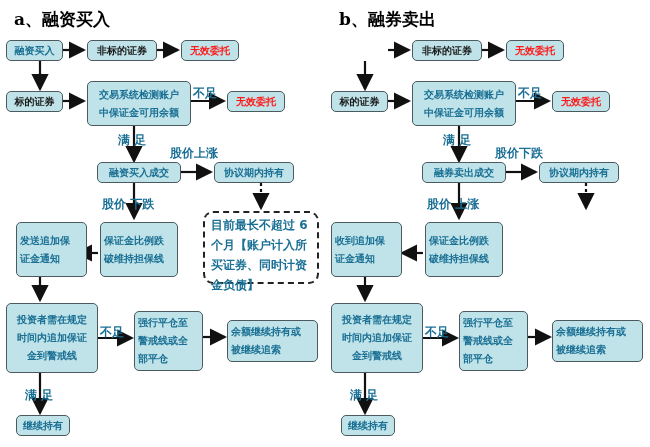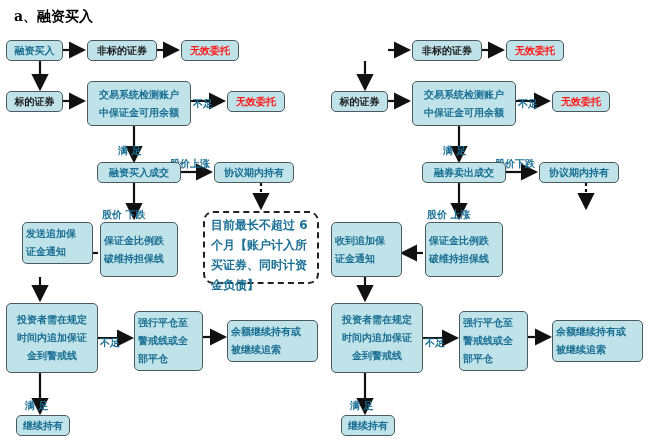--- a/index.html
+++ b/index.html
@@ -1,33 +1,33 @@
 <!DOCTYPE html>
 <html><head>
 <meta charset="utf-8">
 <style>
   html, body { margin:0; padding:0; background:#ffffff; }
   body { width:650px; height:447px; position:relative; overflow:hidden;
          font-family:"DejaVu Sans", sans-serif; }
   .panel { position:absolute; top:0; width:325px; height:447px; }
   .panel-a { left:0; }
   .panel-b { left:325px; }
-  .title { position:absolute; left:14px; top:8px; font-size:14px; font-weight:bold; color:#000;
+  .title { position:absolute; left:14px; top:8px; font-size:17px; font-weight:bold; color:#000;
            font-family:"DejaVu Serif", serif; }
   .box { position:absolute; background:#bfe3e8; border:1.5px solid #4a5a5e; border-radius:5px;
          box-sizing:border-box; font-size:10px; font-weight:bold; color:#1a6f94;
          display:flex; align-items:center; justify-content:center; text-align:center;
          line-height:18px; padding:1px 3px; white-space:pre-line; }
   .box.left { justify-content:flex-start; text-align:left; }
   .box.dark { color:#1a1a1a; }
   .box.red { color:#ff1a1a; }
   .note { position:absolute; border:2px dashed #222; border-radius:10px; box-sizing:border-box;
           font-size:12px; font-weight:bold; color:#1a6f94; line-height:20px; padding:2px 6px;
           text-align:left; }
-  .lbl { position:absolute; font-size:10px; font-weight:bold; color:#1a6f94; white-space:nowrap;margin-top:12px; }
+  .lbl { position:absolute; font-size:12px; font-weight:bold; color:#1a6f94; white-space:nowrap; }
   svg.wires { position:absolute; left:0; top:0; width:325px; height:447px; pointer-events:none; }
 </style>
 </head>
 <body>
 
 <div class="panel panel-a">
   <svg class="wires" viewBox="0 0 325 447">
     <defs>
       <marker id="arrA" markerWidth="8" markerHeight="8" refX="7" refY="4" orient="auto">
         <path d="M0,0 L8,4 L0,8 z" fill="#111"></path>
@@ -66,21 +66,21 @@
   <div class="lbl" style="left:118px;top:132px;">满 足</div>
   <div class="lbl" style="left:170px;top:145px;">股价上涨</div>
 
   <div class="box" style="left:97px;top:162px;width:84px;height:21px;">融资买入成交</div>
   <div class="box" style="left:214px;top:162px;width:80px;height:21px;">协议期内持有</div>
 
   <div class="lbl" style="left:102px;top:196px;">股价  下跌</div>
 
   <div class="note" style="left:203px;top:211px;width:116px;height:73px;">目前最长不超过 6 个月【账户计入所买证券、同时计资金负债】</div>
 
-  <div class="box left" style="left:22px;top:222px;width:71px;height:42px;">发送追加保
+  <div class="box left" style="left:16px;top:222px;width:71px;height:55px;">发送追加保
 证金通知</div>
   <div class="box left" style="left:100px;top:222px;width:78px;height:55px;">保证金比例跌
 破维持担保线</div>
 
   <div class="box" style="left:6px;top:303px;width:92px;height:70px;">投资者需在规定
 时间内追加保证
 金到警戒线</div>
   <div class="lbl" style="left:100px;top:324px;">不足</div>
   <div class="box left" style="left:134px;top:311px;width:69px;height:60px;">强行平仓至
 警戒线或全
@@ -110,20 +110,21 @@
       <line x1="134" y1="183" x2="134" y2="218" marker-end="url(#arrB)"></line>
       <line x1="98" y1="253" x2="77" y2="253" marker-end="url(#arrB)"></line>
       <line x1="40" y1="277" x2="40" y2="300" marker-end="url(#arrB)"></line>
       <line x1="97" y1="338" x2="132" y2="338" marker-end="url(#arrB)"></line>
       <line x1="203" y1="337" x2="225" y2="337" marker-end="url(#arrB)"></line>
       <line x1="40" y1="373" x2="40" y2="413" marker-end="url(#arrB)"></line>
       <line x1="261" y1="183" x2="261" y2="208" stroke-dasharray="3,3" marker-end="url(#arrB)"></line>
     </g>
   </svg>
 
+  <div class="title">b、融券卖出</div>
 
   <div class="box dark" style="left:87px;top:40px;width:70px;height:21px;">非标的证券</div>
   <div class="box red" style="left:181px;top:40px;width:58px;height:21px;">无效委托</div>
 
   <div class="box dark" style="left:6px;top:91px;width:57px;height:21px;">标的证券</div>
   <div class="box" style="left:87px;top:81px;width:104px;height:45px;">交易系统检测账户
 中保证金可用余额</div>
   <div class="lbl" style="left:193px;top:85px;">不足</div>
   <div class="box red" style="left:227px;top:91px;width:58px;height:21px;">无效委托</div>
 

